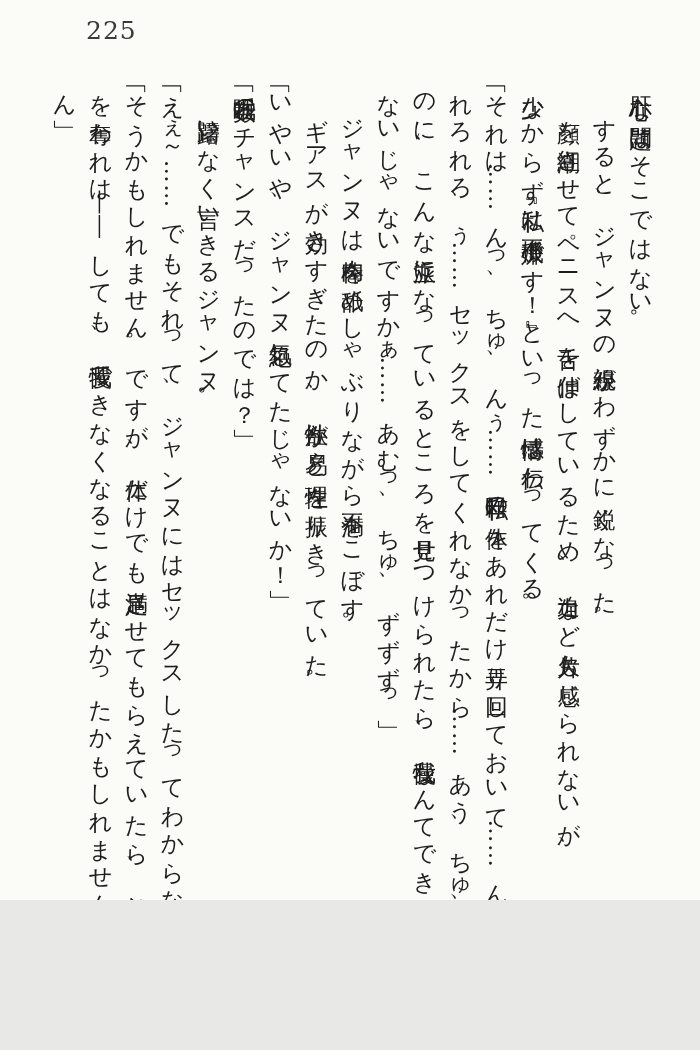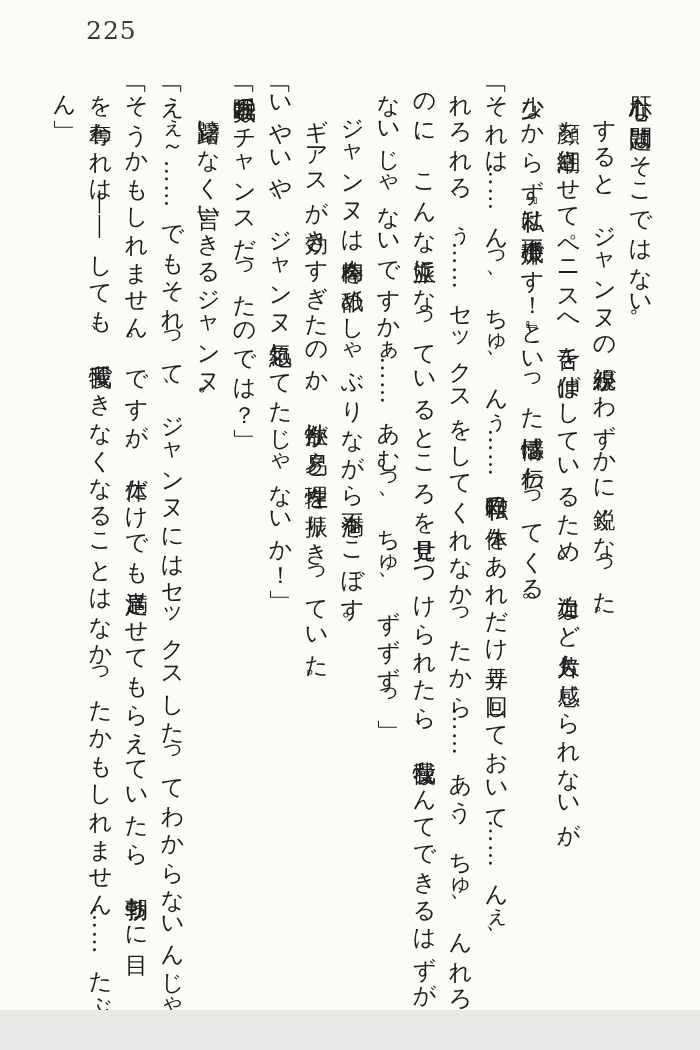--- a/index.html
+++ b/index.html
@@ -3,21 +3,21 @@
 <meta charset="utf-8">
 <style>
   html, body {
     margin: 0;
     padding: 0;
     background: #e8e8e6;
   }
   .page {
     position: relative;
     width: 700px;
-    height: 1010px;
+    height: 900px;
     margin: 0 auto;
     background: #fbfbf8;
     overflow: hidden;
     font-family: "DejaVu Serif", "Liberation Serif", serif;
   }
   .page-number {
     position: absolute;
     left: 86px;
     top: 16px;
     font-size: 25px;

